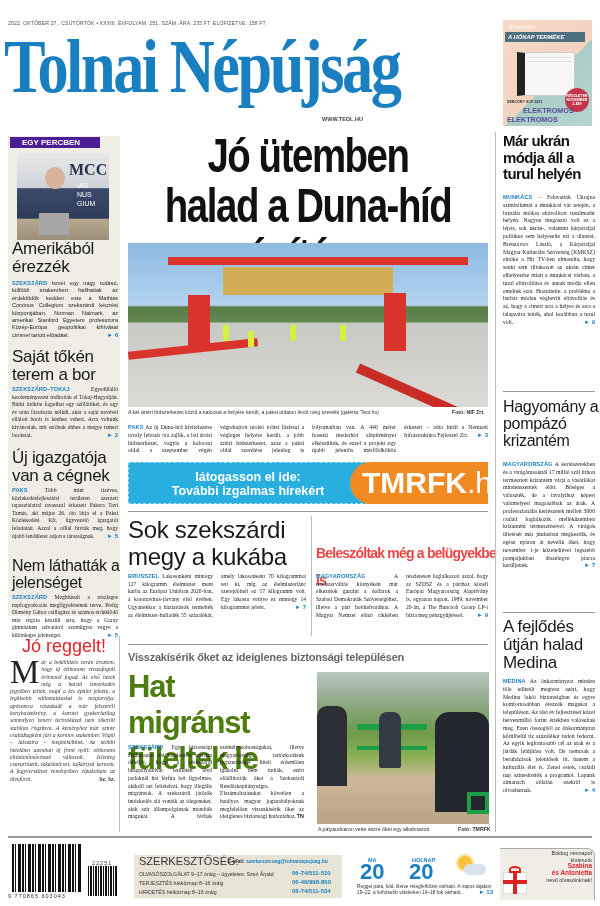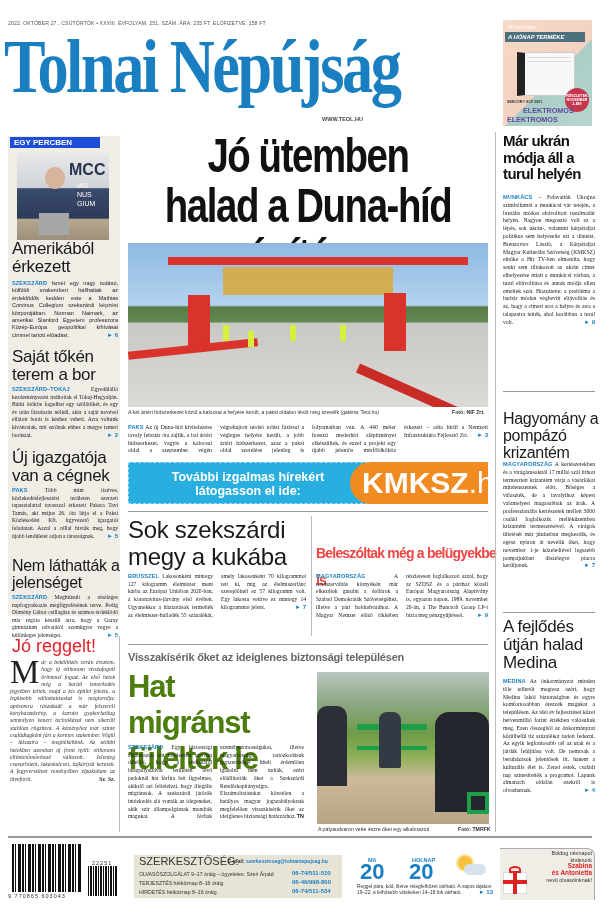--- a/index.html
+++ b/index.html
@@ -34,30 +34,30 @@
     <div style="position:absolute;left:2px;top:8px;right:3px;height:1px;background:#ddd"></div>
   </div>
   <div class="abs sans" style="left:62px;top:68px;width:24px;height:24px;border-radius:50%;background:#c4364b;color:#fff;font-size:3.6px;font-weight:bold;text-align:center;padding-top:6px;line-height:4.2px">RÉSZLETEK NOVEMBER 2-ÁN!</div>
   <div class="abs sans" style="left:4px;top:80px;font-size:3.6px;font-weight:bold;color:#333">SENCOR® SCF 2001</div>
   <div class="abs sans" style="left:20px;top:86px;font-size:7.2px;font-weight:bold;color:#5a4a9a">ELEKTROMOS</div>
   <div class="abs sans" style="left:4px;top:95px;font-size:7.2px;font-weight:bold;color:#5a4a9a">ELEKTROMOS</div>
 </div>
 
 <div class="abs" style="left:8px;top:136px;width:112px;height:480px;background:#efede6"></div>
 
-<div class="abs sans" style="left:10px;top:137px;width:90px;height:11px;background:#1d4ed8;color:#fff;font-size:8px;font-weight:bold;padding:1px 4px;line-height:9px">EGY PERCBEN</div>
+<div class="abs sans" style="left:10px;top:137px;width:90px;height:11px;background:#4c1d95;color:#fff;font-size:8px;font-weight:bold;padding:1px 12px;line-height:9px">EGY PERCBEN</div>
 
 <div class="abs photo" style="left:17px;top:153px;width:92px;height:87px;background:linear-gradient(180deg,#e8e8e8 0%,#cfd3d9 40%,#3a4a6a 41%,#2e3c5a 75%,#b8a890 76%,#9c8f7a 100%)">
-  <div style="position:absolute;left:52px;top:8px;color:#27324f;font-family:Liberation Sans, sans-serif;font-weight:bold;font-size:16px">MCC</div>
+  <div style="position:absolute;left:52px;top:8px;color:#27324f;font-family:Liberation Serif, serif;font-weight:bold;font-size:16px">MCC</div>
   <div style="position:absolute;left:60px;top:28px;color:#fff;font-family:'Liberation Sans',sans-serif;font-size:7px;line-height:9px">IAS<br>NUS<br>GIUM</div>
   <div style="position:absolute;left:28px;top:14px;width:20px;height:22px;border-radius:50%;background:#d7b49b"></div>
   <div style="position:absolute;left:22px;top:60px;width:30px;height:22px;background:#a7a7a7"></div>
 </div>
 
-<div class="abs hl-light" style="left:12px;top:240px;width:108px;font-size:17px;line-height:18px">Amerikából érkezett</div>
+<div class="abs hl-light" style="left:12px;top:240px;width:108px;font-size:17px;line-height:18px">Amerikából érezzék</div>
 <div class="abs body sans" style="left:12px;top:280px;width:106px;font-size:5.5px;line-height:7.4px">
   <span class="loc">SZEKSZÁRD</span>
   <span>Ismét egy nagy tudású, külföldi szakembert hallhattak az érdeklődők kedden este a Mathias Corvinus Collegium szekszárdi képzési központjában. Norman Naimark, az amerikai Stanford Egyetem professzora Közép-Európa geopolitikai kihívásai címmel tartott előadást.</span>
   <span class="arrow">► <span>6</span></span>
 </div>
 
 <div class="abs hl-light" style="left:12px;top:348px;width:108px;font-size:17px;line-height:18px">Saját tőkén terem a bor</div>
 <div class="abs body" style="left:12px;top:386px;width:106px;font-size:5.6px;line-height:7.6px">
   <span class="loc">SZEKSZÁRD–TOKAJ</span>
   <span>Egyedülálló kezdeményezést indítottak el Tokaj-Hegyalján. Bárki örökbe fogadhat egy szőlőtőkét, és egy év után fáradozás nélkül, akár a saját nevével ellátott borát is kézhez veheti. Arra voltunk kíváncsiak, mit szólnak ehhez a megye ismert borászai.</span>
@@ -72,21 +72,21 @@
 </div>
 
 <div class="abs hl-light" style="left:12px;top:557px;width:110px;font-size:16px;line-height:17px">Nem láthatták a jelenséget</div>
 <div class="abs body" style="left:12px;top:594px;width:106px;font-size:5.6px;line-height:7.6px">
   <span class="loc">SZEKSZÁRD</span>
   <span>Meghiúsult a részleges napfogyatkozás megfigyelésének terve. Pedig Dömény Gábor csillagász és számos érdeklődő már régóta készült arra, hogy a Garay gimnázium udvaráról szemügyre vegye a különleges jelenséget.</span>
   <span class="arrow">► <span>5</span></span>
 </div>
 
 <div class="abs" style="left:8px;top:636px;width:112px;height:196px;border-right:1px solid #bbb">
-  <div class="sans" style="font-size:18px;color:#e1232a;line-height:20px;margin-left:4px">Jó reggelt!</div>
+  <div class="sans" style="font-size:18px;color:#e1232a;line-height:20px;margin-left:14px">Jó reggelt!</div>
   <div style="font-size:5.7px;line-height:7.3px;font-style:italic;text-align:justify;margin-top:3px;padding:0 4px 0 2px;color:#333">
     <span style="float:left;font-size:33px;line-height:26px;font-style:normal;margin-right:2px;color:#222">M</span>
     <span>ár a beköltözés során éreztem, hogy új otthonom visszafogott örömmel fogad. Az első hetek még a baráti ismerkedés jegyében teltek, majd a kis épület jelezte, a legkisebb változtatásokat is megtorolja: apósomra rászakadt a már felszerelt konyhaszekrény, a karnist gyakorlatilag semmilyen ismert technikával nem sikerült stabilan rögzíteni. A kéményhez már szinte családtagként járt a kormos szakember. Végül – látszatra – megbékéltünk. Az utóbbi hetekben azonban új front nyílt: otthonom eltüntetőművésszé változott. Jelenleg csavarhúzót, lakáskulcsot, tajkártyát keresek. A fegyverszünet reményében elpakoltam az ütvefúrót.</span>
     <span style="float:right;font-style:normal;font-weight:bold">Sz. Sz.</span>
   </div>
 </div>
 
 <div class="abs" style="left:128px;top:131px;width:360px;font-family:'Liberation Sans',sans-serif;font-weight:bold;color:#111;font-size:48px;line-height:50px;letter-spacing:-1.8px;text-align:center;transform:scaleX(.8);transform-origin:center top">Jó ütemben halad a Duna-híd építése</div>
 
 <div class="abs photo" style="left:128px;top:243px;width:360px;height:164px;background:linear-gradient(180deg,#8fb9e2 0%,#b3d3ef 38%,#5a7d4a 39%,#62874f 48%,#c8c8c4 49%,#dcdad6 100%)">
@@ -105,25 +105,25 @@
 <div class="abs sans" style="left:452px;top:409px;font-size:5.2px;font-weight:bold;color:#333">Fotó: NIF Zrt.</div>
 
 <div class="abs body col4" style="left:128px;top:424px;width:360px;height:36px;font-size:5.8px;line-height:7.8px">
   <span class="loc">PAKS</span>
   <span>Az új Duna-híd kivitelezése tavaly február óta zajlik, a bal ártéri hídszerkezet, vagyis a kalocsai oldal a szeptember végén végrehajtott utolsó tolási fázissal a végleges helyére került, a jobb ártéri hídszerkezet, azaz a paksi oldal szerelése jelenleg is folyamatban van. A 440 méter hosszú mederhíd alépítményei elkészültek, és ezzel a projekt egy újabb jelentős mérföldkőhöz érkezett – adta hírül a Nemzeti Infrastruktúra Fejlesztő Zrt.</span>
   <span class="arrow">► <span>3</span></span>
 </div>
 
 <div class="abs" style="left:128px;top:462px;width:360px;height:42px">
   <div class="abs sans" style="left:0;top:0;width:240px;height:42px;background:#29aee0;color:#fff;text-align:center;font-size:12.5px;font-weight:bold;line-height:14px;padding-top:7px;border:1px dashed rgba(255,255,255,.6)">
+    <div>látogasson el ide:</div>
     <div>További izgalmas hírekért</div>
-    <div>látogasson el ide:</div>
   </div>
   <div class="abs sans" style="left:222px;top:0;width:138px;height:42px;background:#f28a22;border-radius:22px 0 0 22px;color:#fff;font-size:30px;line-height:42px;padding-left:12px">
-    <span style="font-weight:bold">KMKSZ</span><span>.hu</span>
+    <span style="font-weight:bold">TMRFK</span><span>.hu</span>
   </div>
 </div>
 
 <div class="abs rule" style="left:128px;top:511px;width:360px"></div>
 
 <div class="abs hl-light" style="left:128px;top:516px;width:178px;font-size:24px;line-height:27px">Sok szekszárdi megy a kukába</div>
 <div class="abs body col2" style="left:128px;top:573px;width:178px;height:62px;font-size:5.6px;line-height:7.7px">
   <span class="loc">BRÜSSZEL</span>
   <span>Lakosonként mintegy 127 kilogramm élelmiszer ment kárba az Európai Unióban 2020-ban, a koronavírus-járvány első évében. Ugyanekkor a háztartások termelték az élelmiszer-hulladék 55 százalékát, amely lakosonként 70 kilogrammot tett ki, míg az élelmiszerlánc szereplőinél ez 57 kilogramm volt. Egy lakosra vetítve ez mintegy 14 kilogrammot jelent.</span>
   <span class="arrow">► <span>7</span></span>
@@ -164,21 +164,21 @@
 
 <div class="abs" style="left:503px;top:133px;width:94px;font-family:'Liberation Sans',sans-serif;font-weight:bold;color:#111;font-size:15px;line-height:16.5px;letter-spacing:-.6px">Már ukrán módja áll a turul helyén</div>
 <div class="abs body" style="left:503px;top:194px;width:92px;font-size:5.7px;line-height:7.8px">
   <span class="loc">MUNKÁCS</span>
   <span>– Felavatták Ukrajna szimbólumát a munkácsi vár tetején, a brutális módon eltávolított turulmadár helyén. Nagyon megosztó volt ez a lépés, sok ukrán-, valamint kárpátaljai politikus sem helyeselte ezt a döntést. Brenzovics László, a Kárpátaljai Magyar Kulturális Szövetség (KMKSZ) elnöke a Hír TV-ben elmondta, hogy senki sem tiltakozott az ukrán címer elhelyezése miatt a munkácsi várban, a turul eltávolítása és annak módja ellen emeltek szót. Hozzátette: a probléma a barbár módon végbevitt eltávolítás és az, hogy a címert arra a helyre és arra a talapzatra tették, ahol korábban a turul volt.</span>
   <span class="arrow">► <span>9</span></span>
 </div>
 
 <div class="abs rule" style="left:503px;top:391px;width:92px"></div>
 
-<div class="abs hl-light" style="left:503px;top:410px;width:96px;font-size:16px;line-height:17px">Hagyomány a pompázó krizantém</div>
+<div class="abs hl-light" style="left:503px;top:398px;width:96px;font-size:16px;line-height:17px">Hagyomány a pompázó krizantém</div>
 <div class="abs body" style="left:503px;top:461px;width:92px;font-size:5.7px;line-height:7.8px">
   <span class="loc">MAGYARORSZÁG</span>
   <span>A kertészetekben és a virágárusoknál 17 millió szál itthon termesztett krizantém várja a vásárlókat mindenszentek előtt. Bőséges a választék, de a tavalyihoz képest valamelyest magasabbak az árak. A professzionális kertészetek mellett 3000 család foglalkozik melléküzemben krizantém termesztésével. A virágok ültetését már júniusban megkezdik, és egész nyáron át nevelik őket, hogy november 1-je közeledtével legszebb pompájukban díszelegve piacra kerüljenek.</span>
   <span class="arrow">► <span>7</span></span>
 </div>
 
 <div class="abs rule" style="left:503px;top:612px;width:92px"></div>
 
 <div class="abs hl-light" style="left:503px;top:618px;width:96px;font-size:17px;line-height:18px">A fejlődés útján halad Medina</div>
 <div class="abs body" style="left:503px;top:678px;width:92px;font-size:5.7px;line-height:7.8px">

